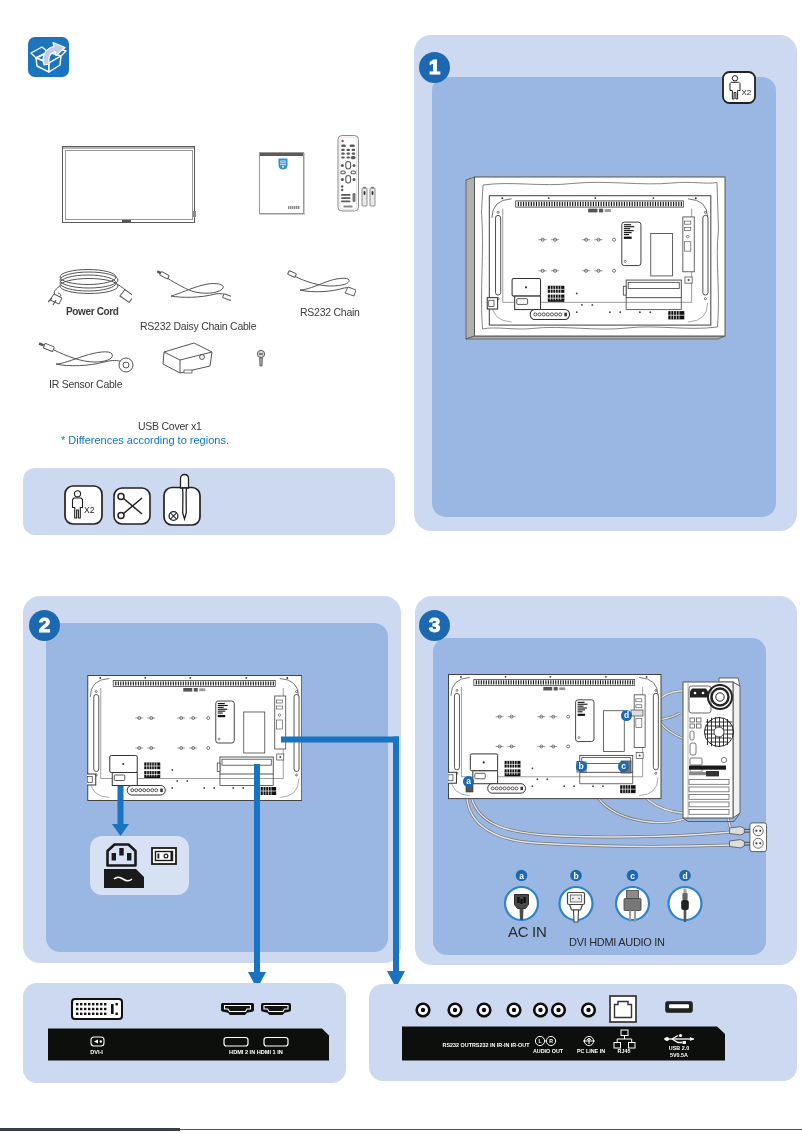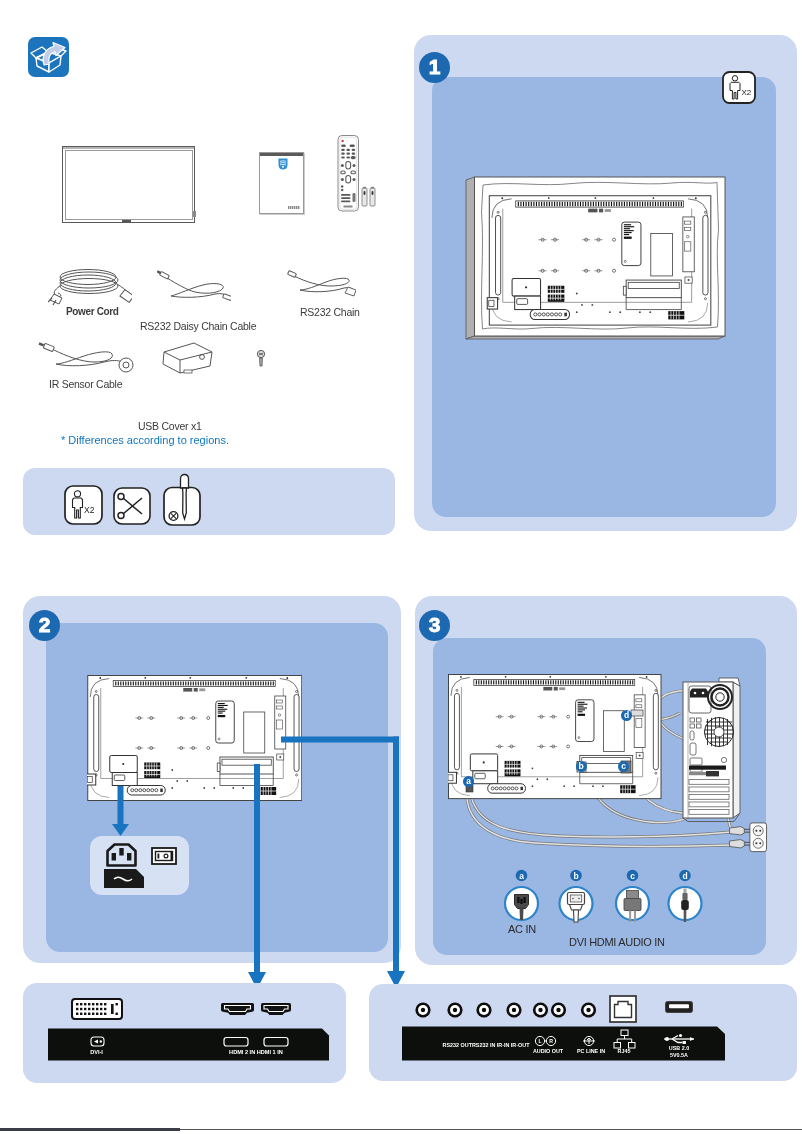--- a/index.html
+++ b/index.html
@@ -543,21 +543,21 @@
     <circle cx="195" cy="37.5" r="16.5" fill="#fff" stroke="#2d84c8" stroke-width="2.2"></circle>
     <rect x="193.4" y="22.5" width="3.2" height="4.5" fill="#aaa"></rect>
     <rect x="192.4" y="27" width="5.2" height="7" rx="1" fill="#666"></rect>
     <rect x="191.2" y="34" width="7.6" height="10" rx="2.2" fill="#222"></rect>
     <path d="M193.6 44 L196.4 44 L196.2 56 L193.8 56 Z" fill="#555"></path>
     <circle cx="195" cy="9.5" r="5.8" fill="#1c69b1"></circle>
     <text x="195" y="12.6" font-size="8.5" font-weight="bold" fill="#fff" text-anchor="middle">d</text>
   </g>
 </svg>
 
-<div class="abs" style="left:508px;top:923px;font-size:11px;letter-spacing:-0.3px;color:#2a2a2a;">AC IN</div>
+<div class="abs" style="left:508px;top:923px;font-size:15px;letter-spacing:-0.3px;color:#2a2a2a;">AC IN</div>
 <div class="abs" style="left:569px;top:936px;font-size:11px;letter-spacing:-0.3px;color:#2a2a2a;">DVI HDMI AUDIO IN</div>
 
 <div class="abs" style="left:23px;top:983px;width:323px;height:100px;border-radius:14px;background:#ccd9f1;"></div>
 
 <svg class="abs" style="left:71px;top:998px;" width="52" height="22" viewBox="0 0 52 22">
   <rect x="1" y="1" width="50" height="20" rx="3" fill="#fff" stroke="#111" stroke-width="2"></rect>
   <g fill="#111">
     <rect x="5" y="5" width="2.4" height="2.4"></rect>
         <rect x="9" y="5" width="2.4" height="2.4"></rect>
         <rect x="13" y="5" width="2.4" height="2.4"></rect>

